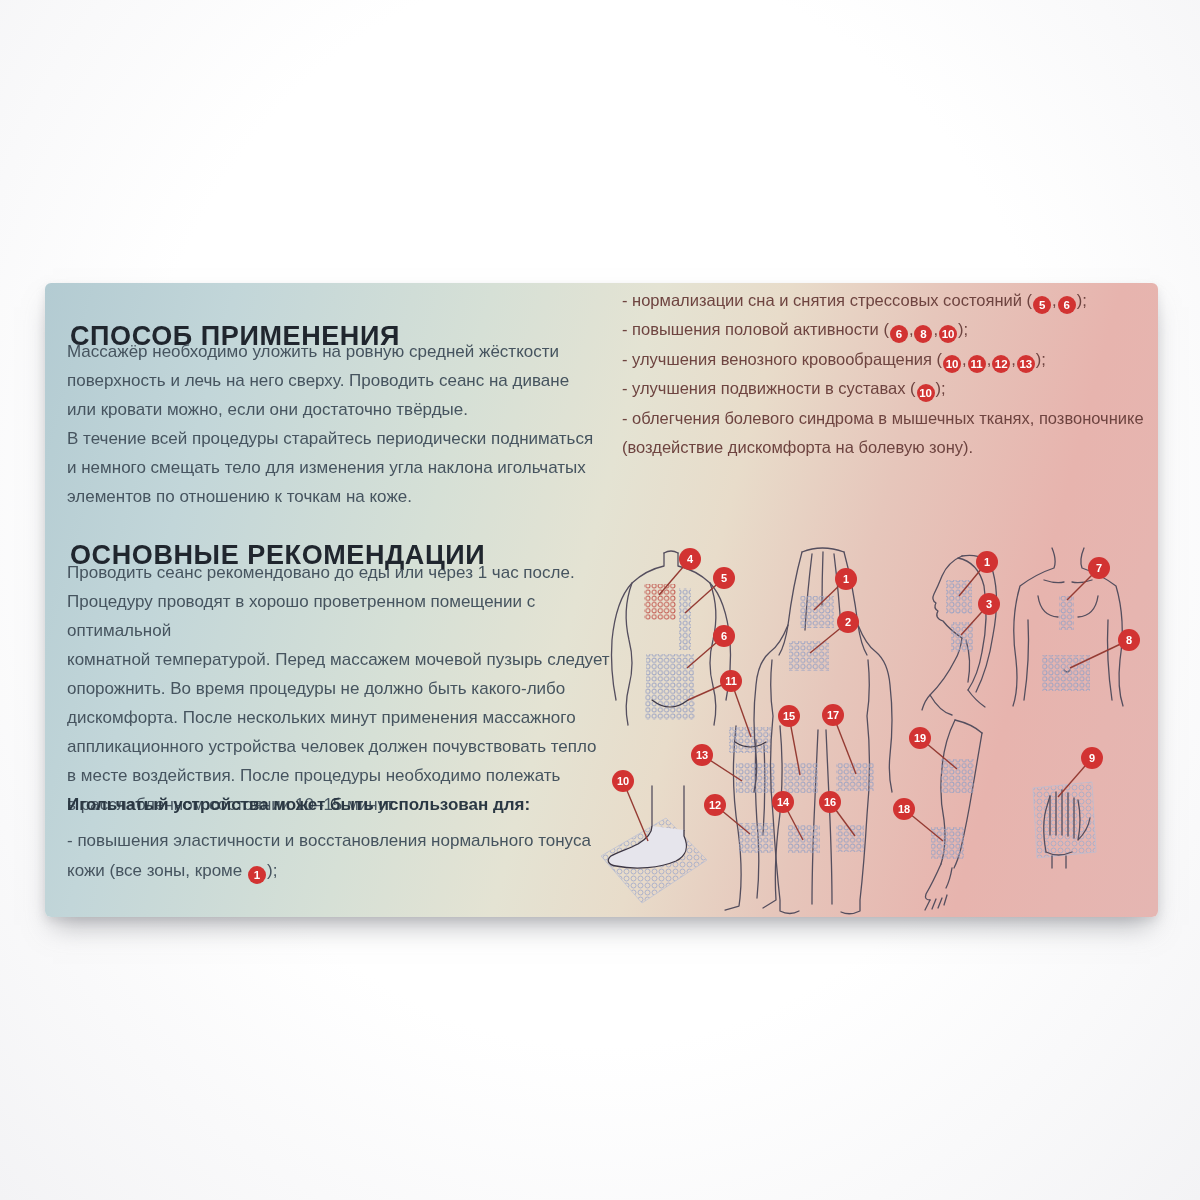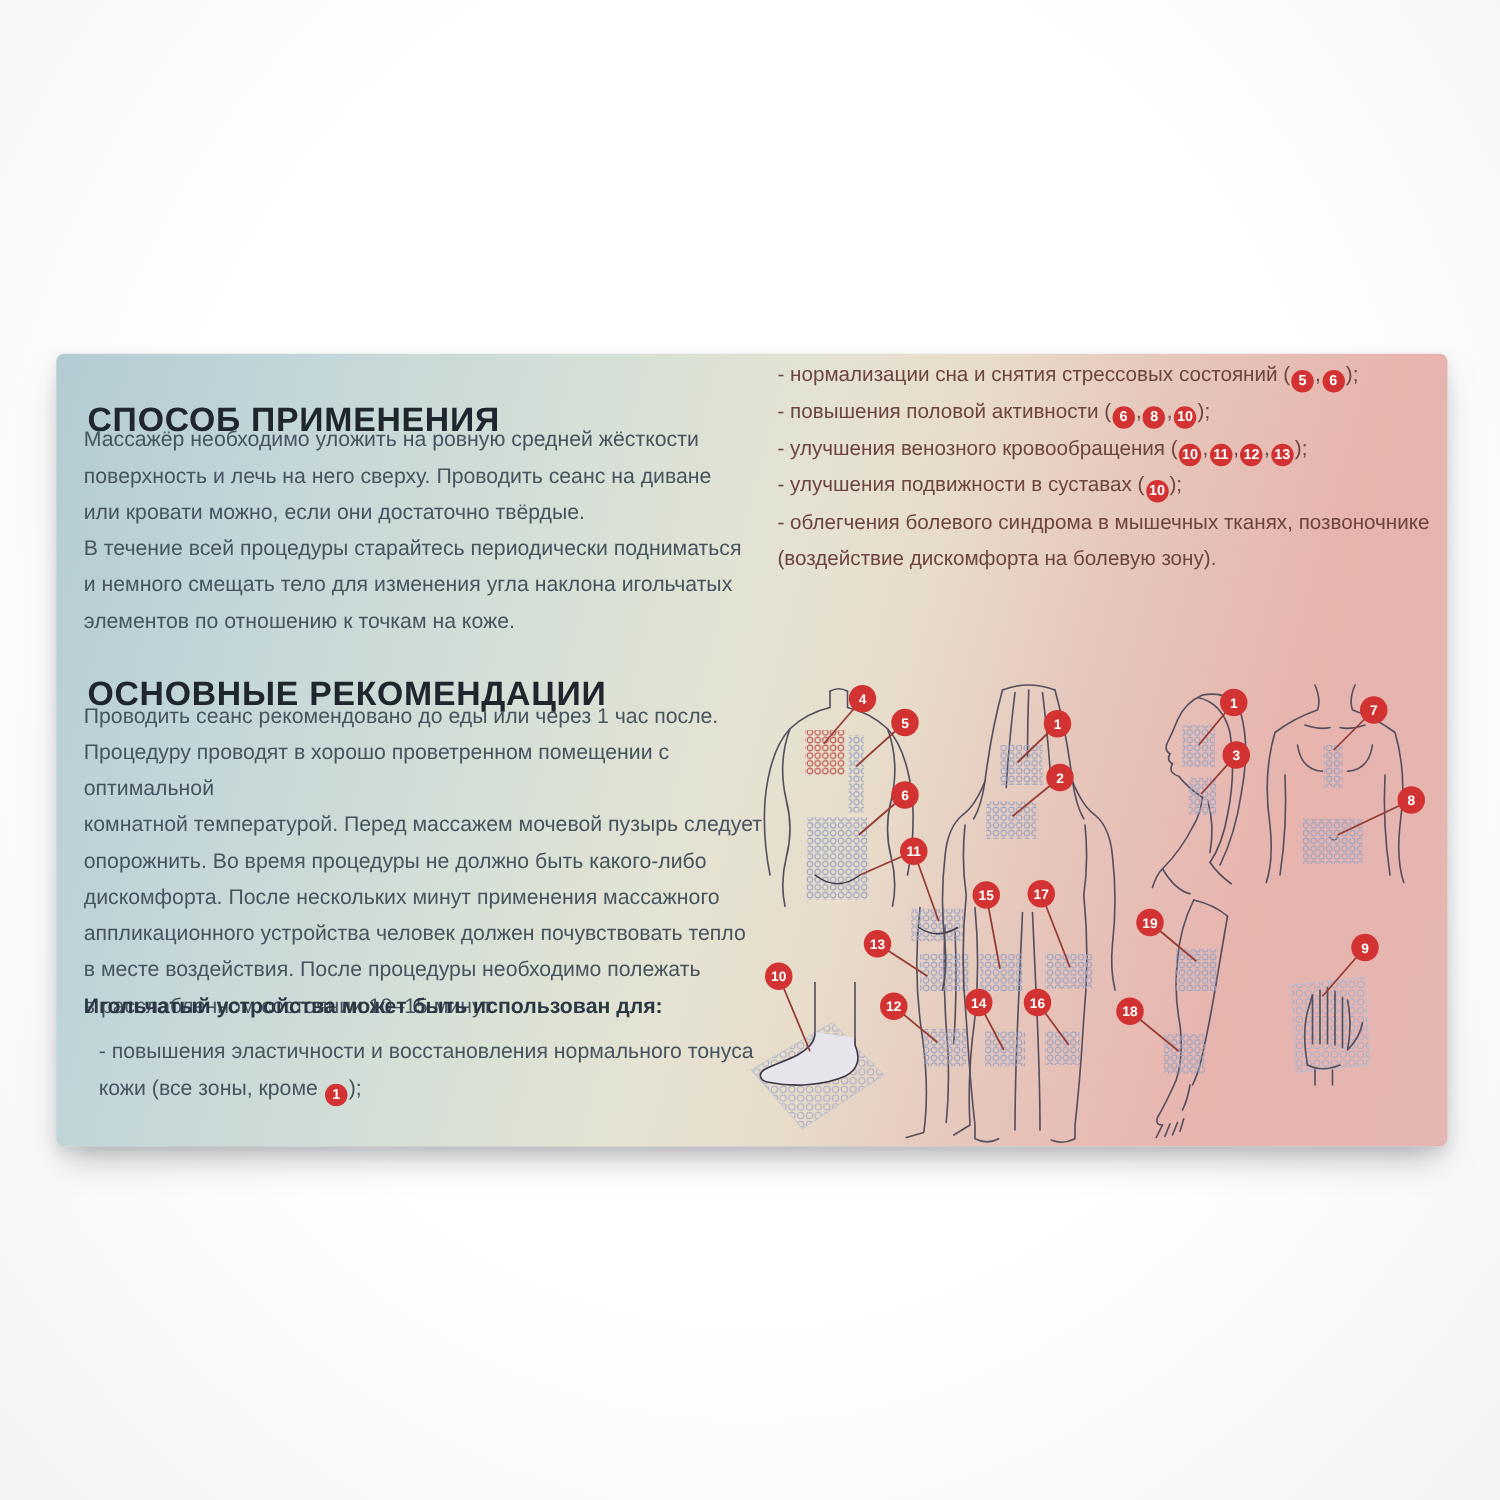--- a/index.html
+++ b/index.html
@@ -23,21 +23,21 @@
   .h2{top:240px;}
   .para{left:22px;width:552px;font-size:17px;line-height:29px;color:#46545f;
         white-space:pre-line;}
   .p1{top:54px;}
   .p2{top:275px;}
   .list-title{left:22px;top:512px;width:552px;font-size:17px;font-weight:700;color:#2b3843;}
   .list{display:block;}
   .left-list{left:22px;top:543px;width:552px;}
   .right-list{left:577px;top:3px;width:535px;}
   .bullet{display:block;white-space:pre-line;}
-  .left-bullet{font-size:17px;line-height:30px;color:#46545f;margin-left:12px;}
+  .left-bullet{font-size:17px;line-height:30px;color:#46545f;}
   .right-bullet{font-size:16.5px;line-height:29.4px;color:#6e4440;}
   .badge{display:inline-block;width:18px;height:18px;border-radius:50%;
          background:#d23332;color:#fff;font-size:11.5px;line-height:18px;
          font-weight:700;text-align:center;vertical-align:-3px;margin:0 1px;}
   .diagram{position:absolute;left:555px;top:262px;width:558px;height:372px;}
   .outline{fill:none;stroke:#544e5e;stroke-width:1.3;stroke-linecap:round;stroke-linejoin:round;}
   .foot-fill{fill:#e6e5ec;stroke:#3d3745;stroke-width:1.3;}
   .leader{stroke:#953b33;stroke-width:1.4;}
   .marker{fill:#d23332;}
   .marker-num{fill:#ffffff;font:700 11px "Liberation Sans", sans-serif;text-anchor:middle;}

